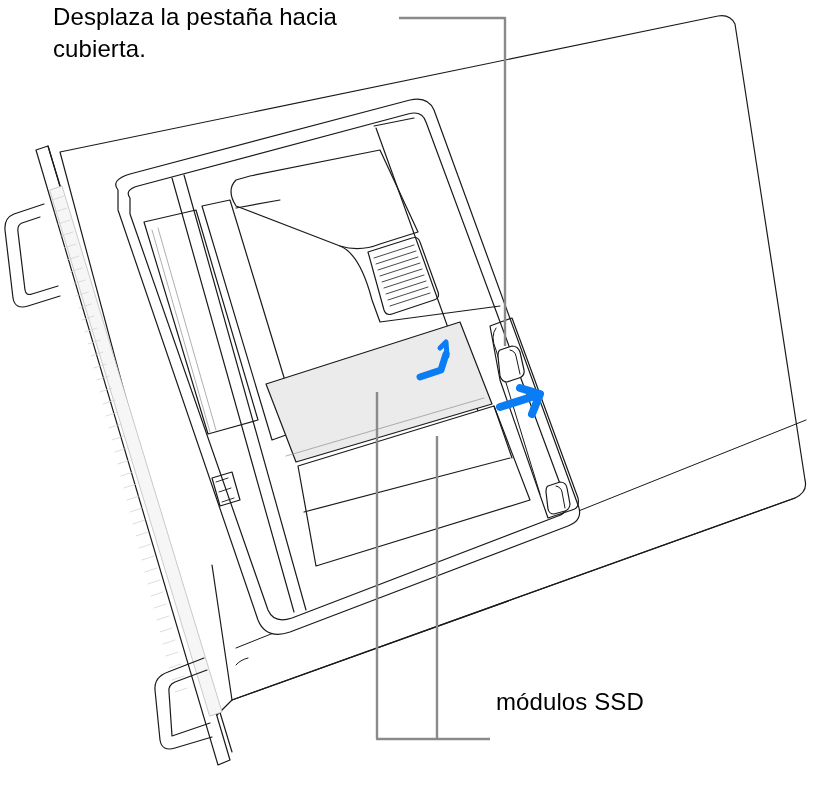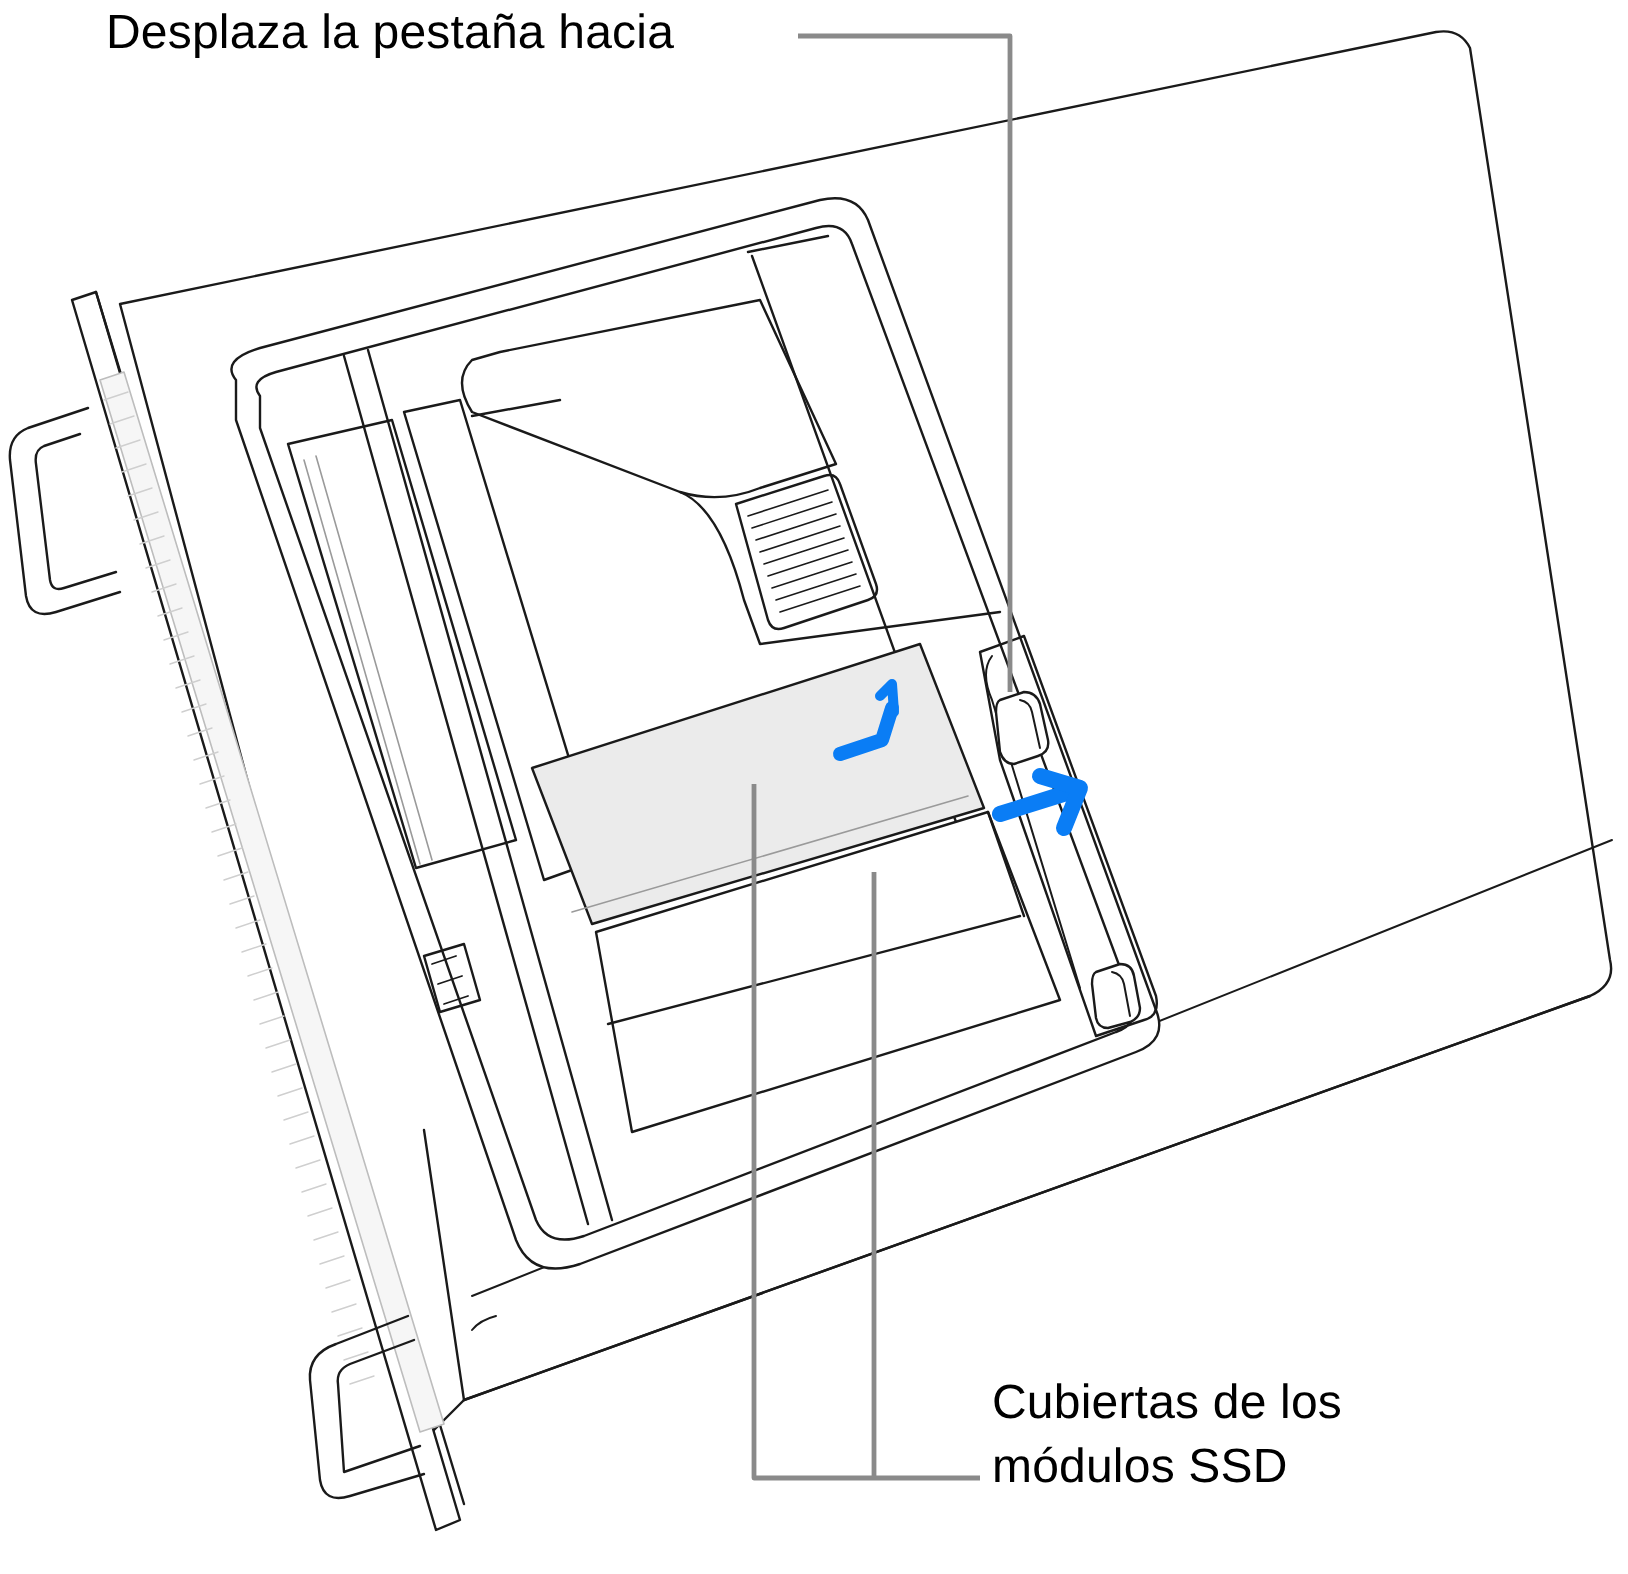--- a/index.html
+++ b/index.html
@@ -105,20 +105,20 @@
 
     <g stroke="#8a8a8a" stroke-width="2.4" stroke-linecap="butt">
       <path d="M399 18 L505 18 L505 346"></path>
       <path d="M377 392 L377 739 L490 739"></path>
       <path d="M437 436 L437 739"></path>
     </g>
   </svg>
 
   <div class="callout" id="callout-top">
     <span>Desplaza la pestaña hacia</span>
+    <span>cubierta.</span>
   </div>
 
   <div class="callout" id="callout-bottom">
-    <span>Cubiertas de los</span>
     <span>módulos SSD</span>
   </div>
 
 </div>
 
 </body></html>

